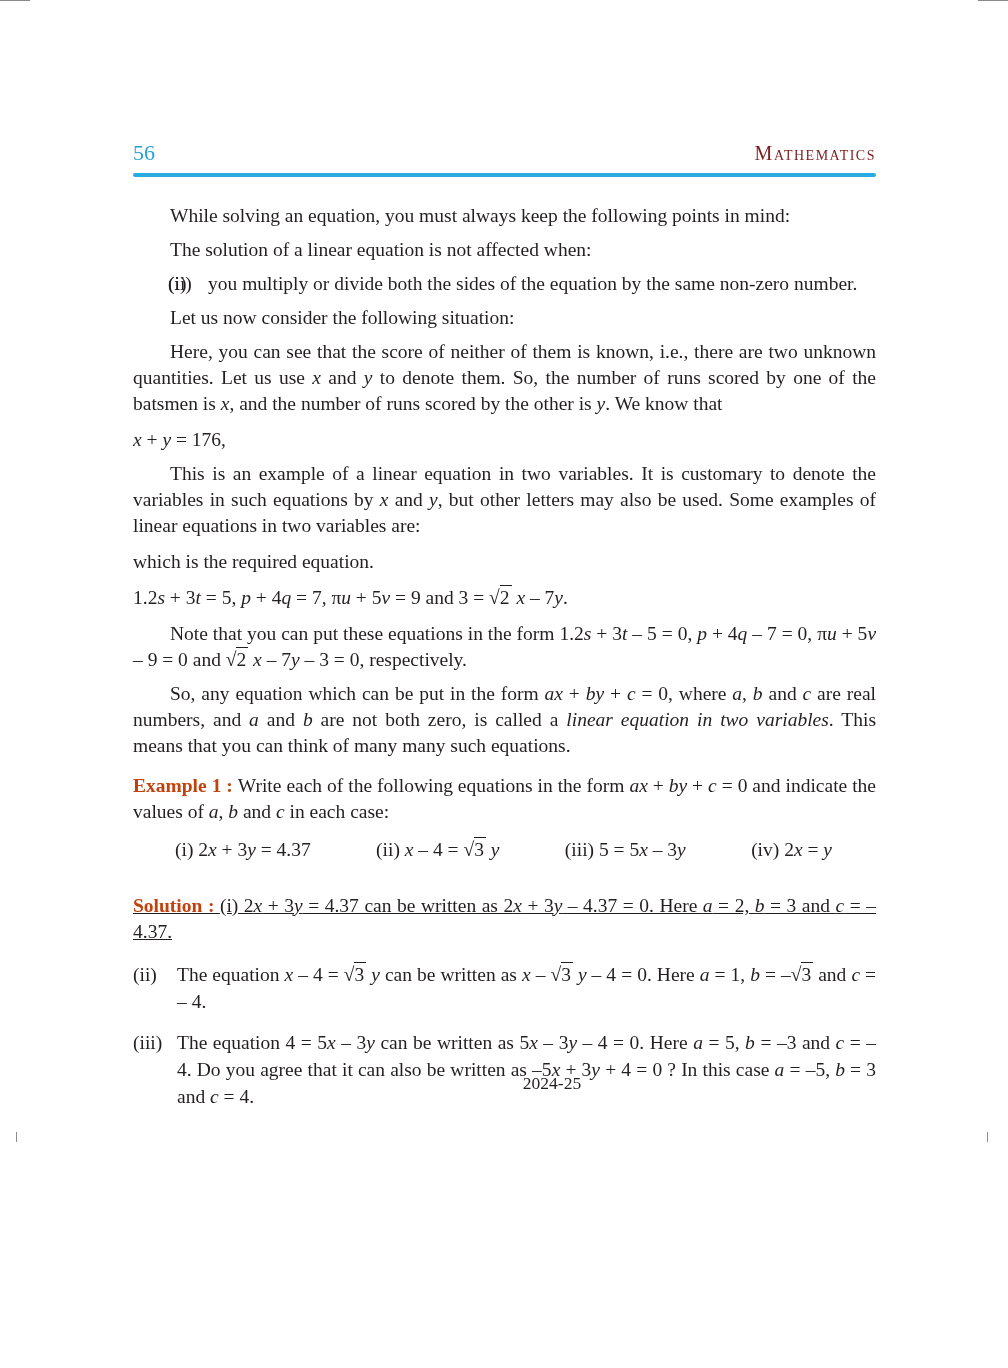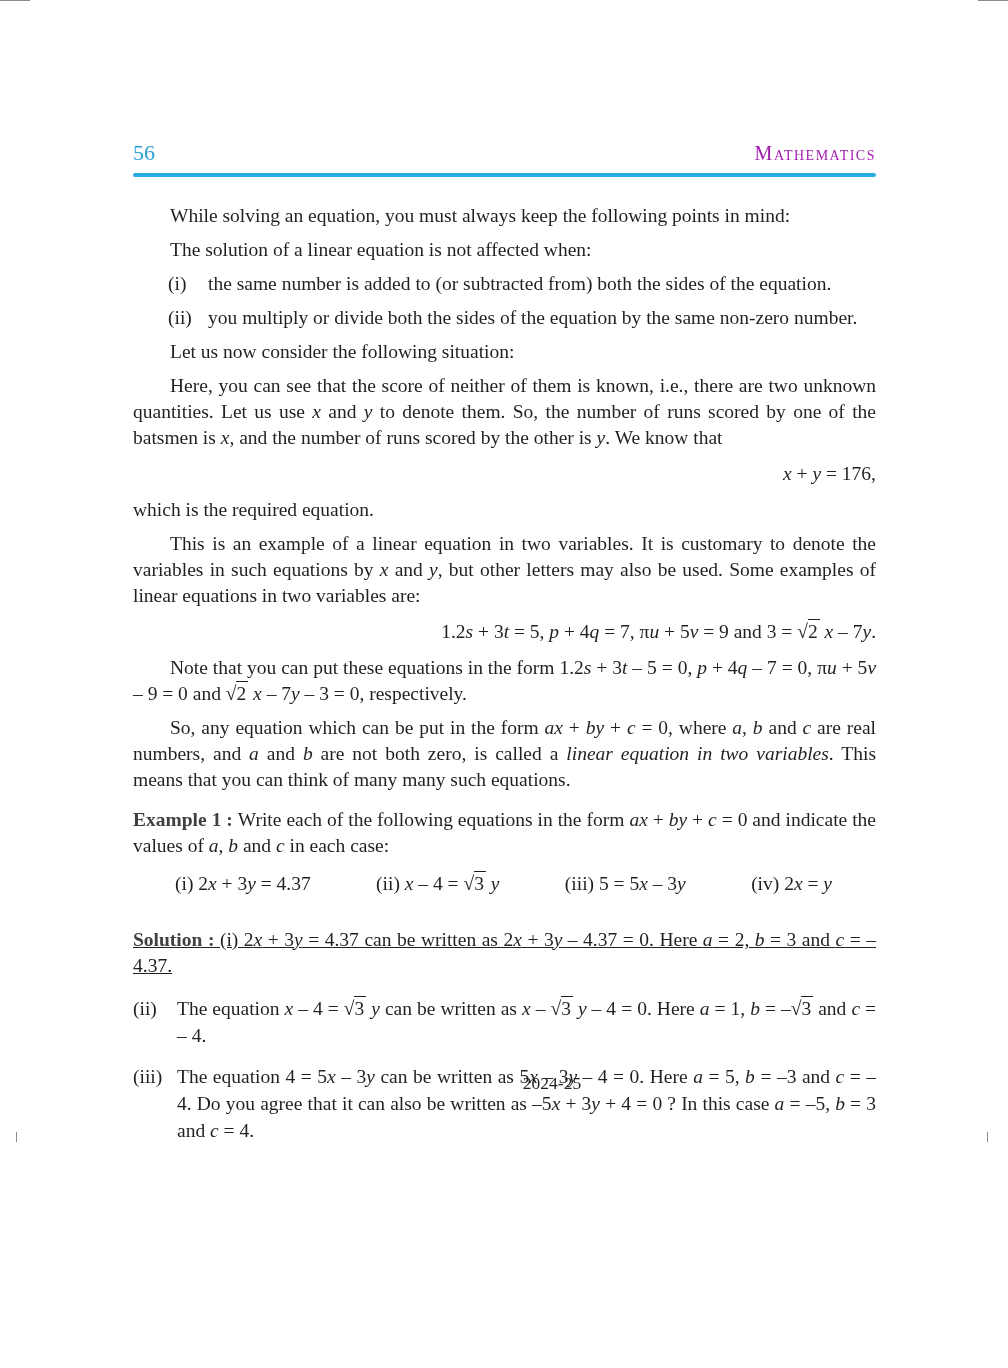--- a/index.html
+++ b/index.html
@@ -10,38 +10,38 @@
     font-family:"Liberation Serif", serif;
     color:#231f20;
     overflow:hidden;
   }
   .content{
     position:absolute;left:133px;top:140px;width:743px;
   }
   
   .hdr{display:flex;justify-content:space-between;align-items:baseline;height:26px;}
   .hdr .pgnum{font-size:22px;color:#2a9fd4;}
-  .hdr .title{font-variant:small-caps;letter-spacing:1.5px;font-size:20px;color:#a21caf;}
+  .hdr .title{font-variant:small-caps;letter-spacing:1.5px;font-size:20px;color:#7f1d1d;}
   .rule{height:4px;background:#29abe2;margin-top:7px;margin-bottom:0;border-radius:2px;}
   .rule-wrap{margin-bottom:26px;}
   
   .para{font-size:19.5px;line-height:26px;text-align:justify;margin:8px 0 0;}
   .ind{text-indent:37px;}
   .rlist{font-size:19.5px;line-height:26px;text-align:justify;margin:8px 0 0;padding-left:75px;position:relative;}
   .rlist .lbl{position:absolute;left:35px;top:0;}
   .sol-item{font-size:19.5px;line-height:27px;text-align:justify;margin:16px 0 0;padding-left:44px;position:relative;}
   .sol-item .lbl{position:absolute;left:0;top:0;}
-  .eq{font-size:19.5px;line-height:26px;text-align:right;margin:10px 0 0;}
+  .eq{font-size:19.5px;line-height:26px;text-align:left;margin:10px 0 0;}
   .mt10{margin-top:10px;}
   .mt14{margin-top:14px;}
   .mt16{margin-top:30px;text-decoration:underline;}
   .eqrow{display:flex;justify-content:space-between;font-size:19.5px;line-height:26px;margin:12px 0 0;padding:0 44px 0 42px;}
   
   .s-i{font-style:italic;}
-  .s-ec{color:#404040;font-weight:bold;}
+  .s-ec{color:#c2410c;font-weight:bold;}
   .sqrt{white-space:nowrap;}
   .sqrt .rad{border-top:1.6px solid currentColor;padding:1px 2px 0 0;font-style:italic;font-style:normal;}
   
   .footer{position:absolute;bottom:50px;left:0;width:100%;text-align:center;font-size:17.5px;color:#231f20;padding-left:48px;}
   
   .crop{position:absolute;background:#8a8a8a;}
   .crop.tl{left:0;top:0;width:30px;height:1px;}
   .crop.tr{right:0;top:0;width:30px;height:1px;}
   .crop.bl{left:16px;bottom:2px;width:1px;height:10px;}
   .crop.br{right:20px;bottom:2px;width:1px;height:10px;}
@@ -64,34 +64,33 @@
     </div>
     <div class="rule-wrap">
       <div class="rule"></div>
     </div>
 
     <p class="para ind"><span>While solving an equation, you must always keep the following points in mind:</span></p>
     <p class="para ind"><span>The solution of a linear equation is not affected when:</span></p>
 
     <div class="rlist">
       <span class="lbl">(i)</span>
-      <span><span>the same number is added to (or subtracted from) both the sides of the equation.</span></span>
     </div>
     <div class="rlist">
       <span class="lbl">(ii)</span>
       <span><span>you multiply or divide both the sides of the equation by the same non-zero number.</span></span>
     </div>
 
     <p class="para ind"><span>Let us now consider the following situation:</span></p>
     <p class="para ind"><span>Here, you can see that the score of neither of them is known, i.e., there are two unknown quantities. Let us use </span><span class="s-i">x</span><span> and </span><span class="s-i">y</span><span> to denote them. So, the number of runs scored by one of the batsmen is </span><span class="s-i">x</span><span>, and the number of runs scored by the other is </span><span class="s-i">y</span><span>. We know that</span></p>
 
     <div class="eq"><span class="s-i">x</span><span> + </span><span class="s-i">y</span><span> = 176,</span></div>
 
+    <p class="para ind"><span>This is an example of a linear equation in two variables. It is customary to denote the variables in such equations by </span><span class="s-i">x</span><span> and </span><span class="s-i">y</span><span>, but other letters may also be used. Some examples of linear equations in two variables are:</span></p>
     <p class="para mt10"><span>which is the required equation.</span></p>
-    <p class="para ind"><span>This is an example of a linear equation in two variables. It is customary to denote the variables in such equations by </span><span class="s-i">x</span><span> and </span><span class="s-i">y</span><span>, but other letters may also be used. Some examples of linear equations in two variables are:</span></p>
 
     <div class="eq"><span>1.2</span><span class="s-i">s</span><span> + 3</span><span class="s-i">t</span><span> = 5, </span><span class="s-i">p</span><span> + 4</span><span class="s-i">q</span><span> = 7, π</span><span class="s-i">u</span><span> + 5</span><span class="s-i">v</span><span> = 9 and 3 = </span><span class="sqrt">√<span class="rad">2</span></span><span> </span><span class="s-i">x</span><span> – 7</span><span class="s-i">y</span><span>.</span></div>
 
     <p class="para ind mt10"><span>Note that you can put these equations in the form 1.2</span><span class="s-i">s</span><span> + 3</span><span class="s-i">t</span><span> – 5 = 0, </span><span class="s-i">p</span><span> + 4</span><span class="s-i">q</span><span> – 7 = 0, π</span><span class="s-i">u</span><span> + 5</span><span class="s-i">v</span><span> – 9 = 0 and </span><span class="sqrt">√<span class="rad">2</span></span><span> </span><span class="s-i">x</span><span> – 7</span><span class="s-i">y</span><span> – 3 = 0, respectively.</span></p>
     <p class="para ind"><span>So, any equation which can be put in the form </span><span class="s-i">ax</span><span> + </span><span class="s-i">by</span><span> + </span><span class="s-i">c</span><span> = 0, where </span><span class="s-i">a</span><span>, </span><span class="s-i">b</span><span> and </span><span class="s-i">c</span><span> are real numbers, and </span><span class="s-i">a</span><span> and </span><span class="s-i">b</span><span> are not both zero, is called a </span><span class="s-i">linear equation in two variables</span><span>. This means that you can think of many many such equations.</span></p>
 
     <p class="para mt14"><span class="s-ec">Example 1 : </span><span>Write each of the following equations in the form </span><span class="s-i">ax</span><span> + </span><span class="s-i">by</span><span> + </span><span class="s-i">c</span><span> = 0 and indicate the values of </span><span class="s-i">a</span><span>, </span><span class="s-i">b</span><span> and </span><span class="s-i">c</span><span> in each case:</span></p>
 
     <div class="eqrow">
       <span><span>(i) 2</span><span class="s-i">x</span><span> + 3</span><span class="s-i">y</span><span> = 4.37</span></span>

